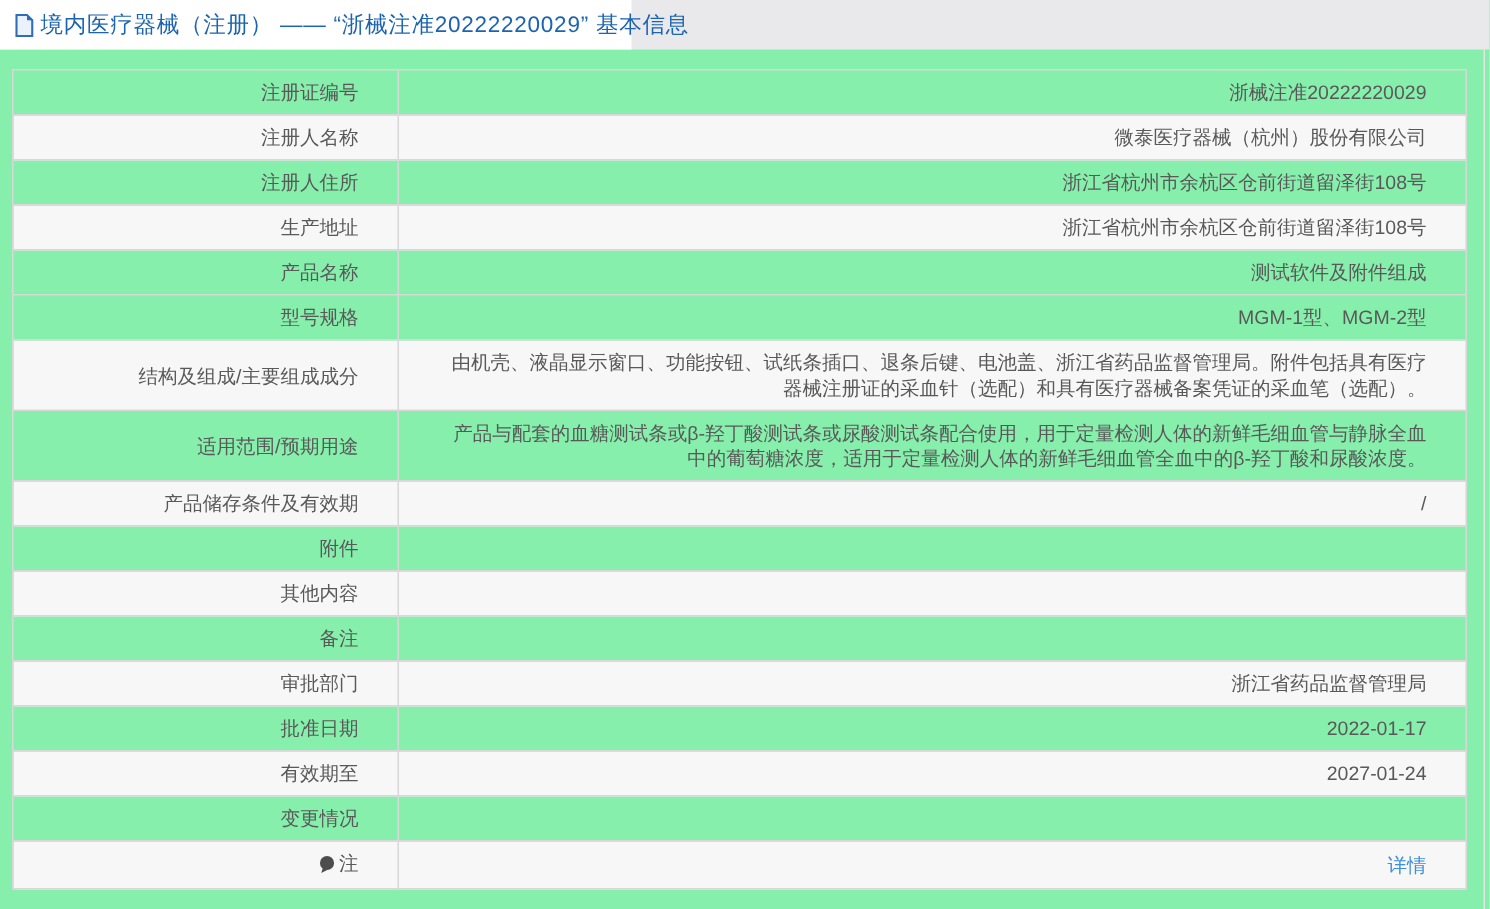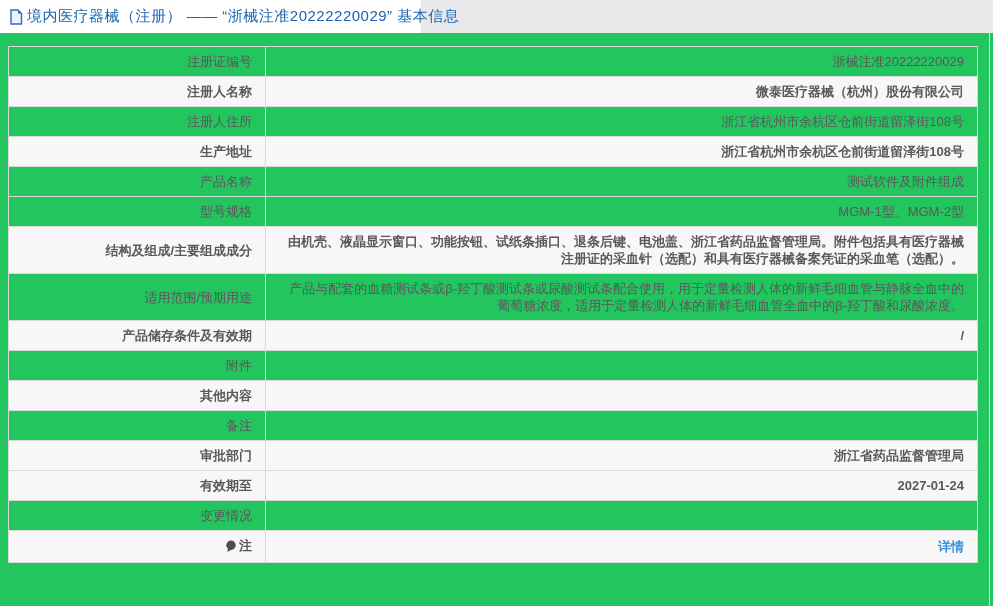--- a/index.html
+++ b/index.html
@@ -5,21 +5,21 @@
   html,body{margin:0;padding:0;}
   body{
     font-family:"Liberation Sans","DejaVu Sans",sans-serif;
     background:#ffffff;
     color:#555555;
   }
   .page{
     position:relative;
     width:993px;
     height:606px;
-    background:#22c55e;
+    background:#86efac;
     overflow:hidden;
   }
   
   .tabbar{
     position:relative;
     width:100%;
     height:33px;
     background:#e9e9eb;
   }
   .active-tab{
@@ -49,33 +49,33 @@
     padding:13px 8px 0 8px;
   }
   table.info{
     width:970px;
     border-collapse:collapse;
     table-layout:fixed;
     font-size:13px;
   }
   table.info td{
     border:1px solid #d8d8d8;
-    padding:6px 13px;
+    padding:6px 26px;
     line-height:17px;
     vertical-align:middle;
     color:#595959;
     word-break:break-all;
   }
   td.lbl{
     width:231px;
     text-align:right;
     white-space:nowrap;
   }
   td.val{ text-align:right; }
-  tr.zebra{ background:#f7f7f7;font-weight:bold; }
+  tr.zebra{ background:#f7f7f7; }
   .detail-link{
     color:#3d8edb;
     text-decoration:none;
     cursor:pointer;
   }
   .note-label{
     display:inline-flex;
     align-items:center;
     gap:2px;
   }
@@ -158,20 +158,24 @@
           <td class="lbl">其他内容</td>
           <td class="val"></td>
         </tr>
         <tr>
           <td class="lbl">备注</td>
           <td class="val"></td>
         </tr>
         <tr class="zebra">
           <td class="lbl">审批部门</td>
           <td class="val">浙江省药品监督管理局</td>
+        </tr>
+        <tr>
+          <td class="lbl">批准日期</td>
+          <td class="val">2022-01-17</td>
         </tr>
         <tr class="zebra">
           <td class="lbl">有效期至</td>
           <td class="val">2027-01-24</td>
         </tr>
         <tr>
           <td class="lbl">变更情况</td>
           <td class="val"></td>
         </tr>
         <tr class="zebra">

